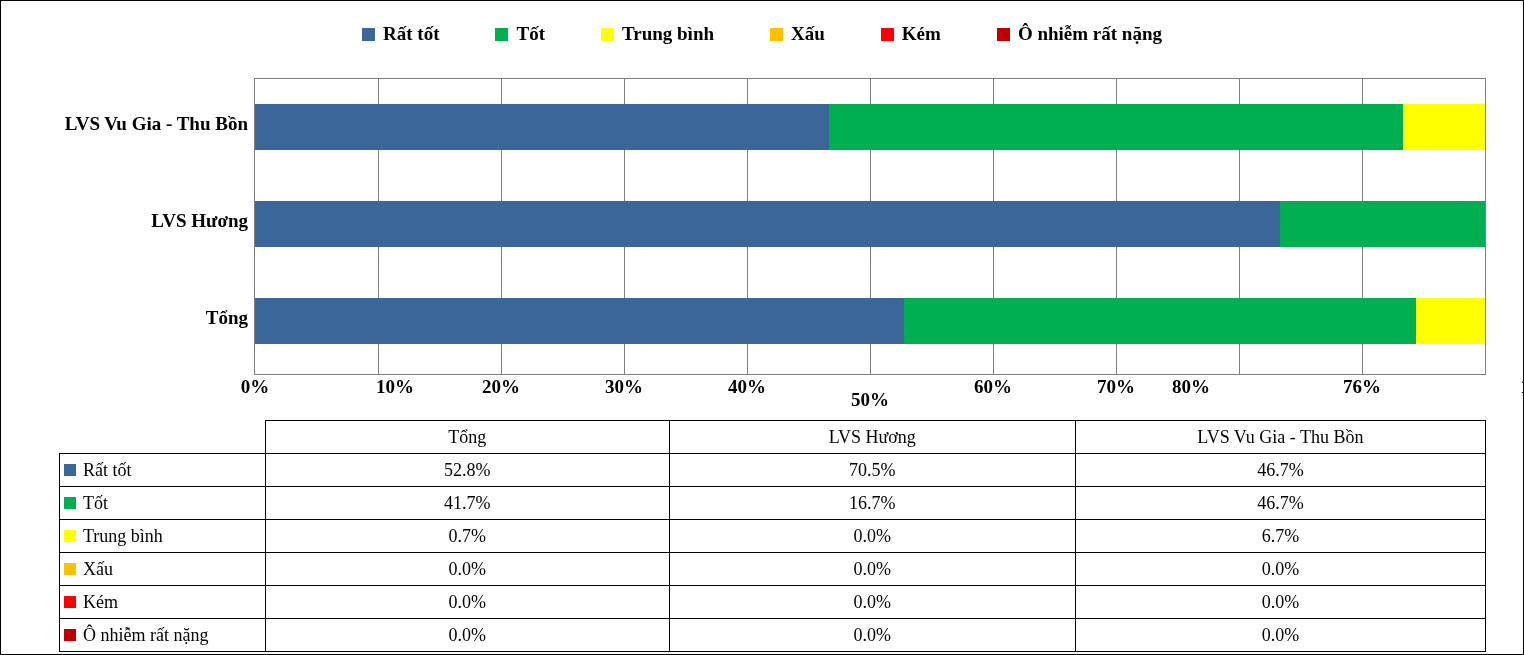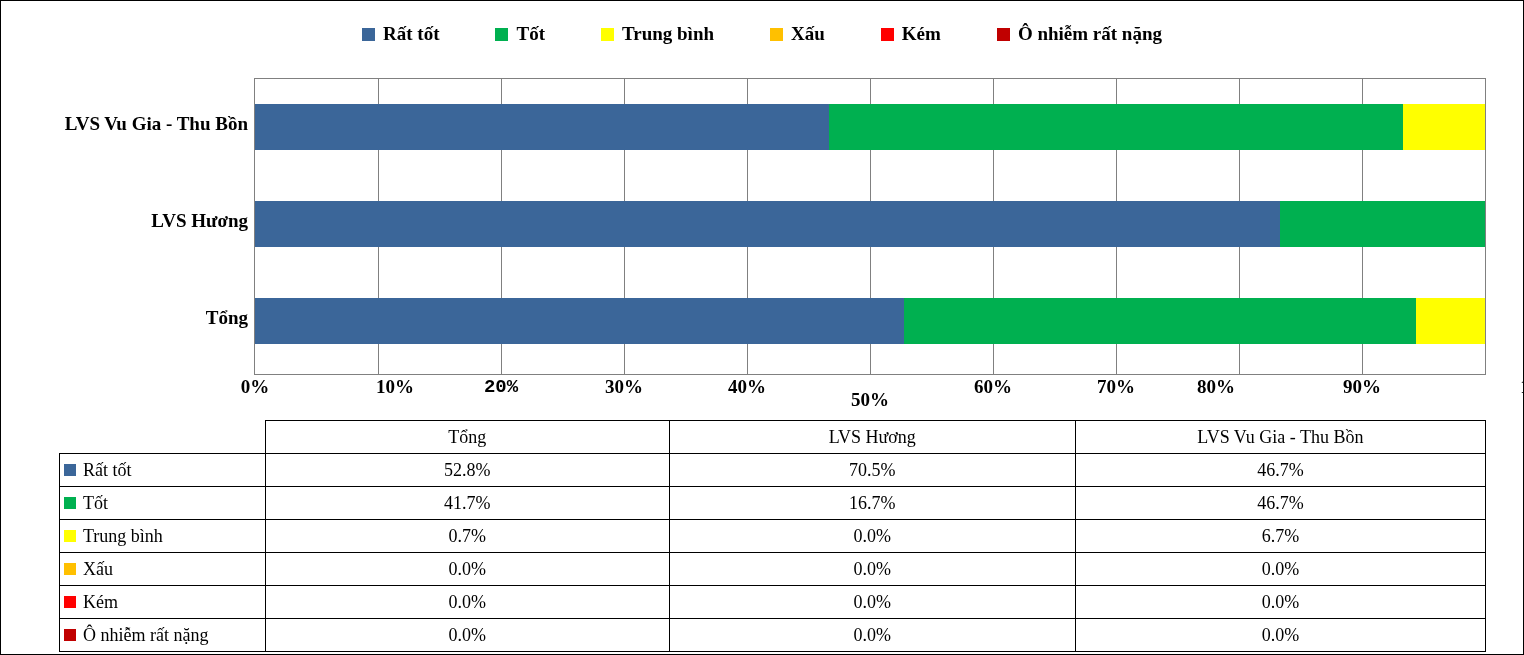--- a/index.html
+++ b/index.html
@@ -201,28 +201,28 @@
 
   <div id="catlabels">
       <div class="cat-label" style="top: 112px;">LVS Vu Gia - Thu Bồn</div>
       <div class="cat-label" style="top: 209px;">LVS Hương</div>
       <div class="cat-label" style="top: 306px;">Tổng</div>
     </div>
 
   <div class="xaxis" id="xaxis">
       <div class="xtick" style="left: 1px;">0%</div>
       <div class="xtick" style="left: 141px;">10%</div>
-      <div class="xtick" style="left: 247px; font-family: Liberation Mono, monospace;">20%</div>
+      <div class="xtick" style="left: 247px;">20%</div>
       <div class="xtick" style="left: 370px;">30%</div>
       <div class="xtick" style="left: 493px;">40%</div>
       <div class="xtick" style="left: 616px; margin-top: 13px;">50%</div>
       <div class="xtick" style="left: 739px; font-family: Liberation Serif, serif;">60%</div>
       <div class="xtick" style="left: 862px;">70%</div>
-      <div class="xtick" style="left: 962px;">80%</div>
-      <div class="xtick" style="left: 1108px;">90%</div>
+      <div class="xtick" style="left: 937px;">80%</div>
+      <div class="xtick" style="left: 1108px;">76%</div>
       <div class="xtick" style="left: 1290px;">100%</div>
     </div>
 
   <table class="datatable">
     <tbody id="tablebody">
         <tr>
           <td class="corner"></td>
           <td class="val-cell">Tổng</td>
           <td class="val-cell">LVS Hương</td>
           <td class="val-cell">LVS Vu Gia - Thu Bồn</td>

